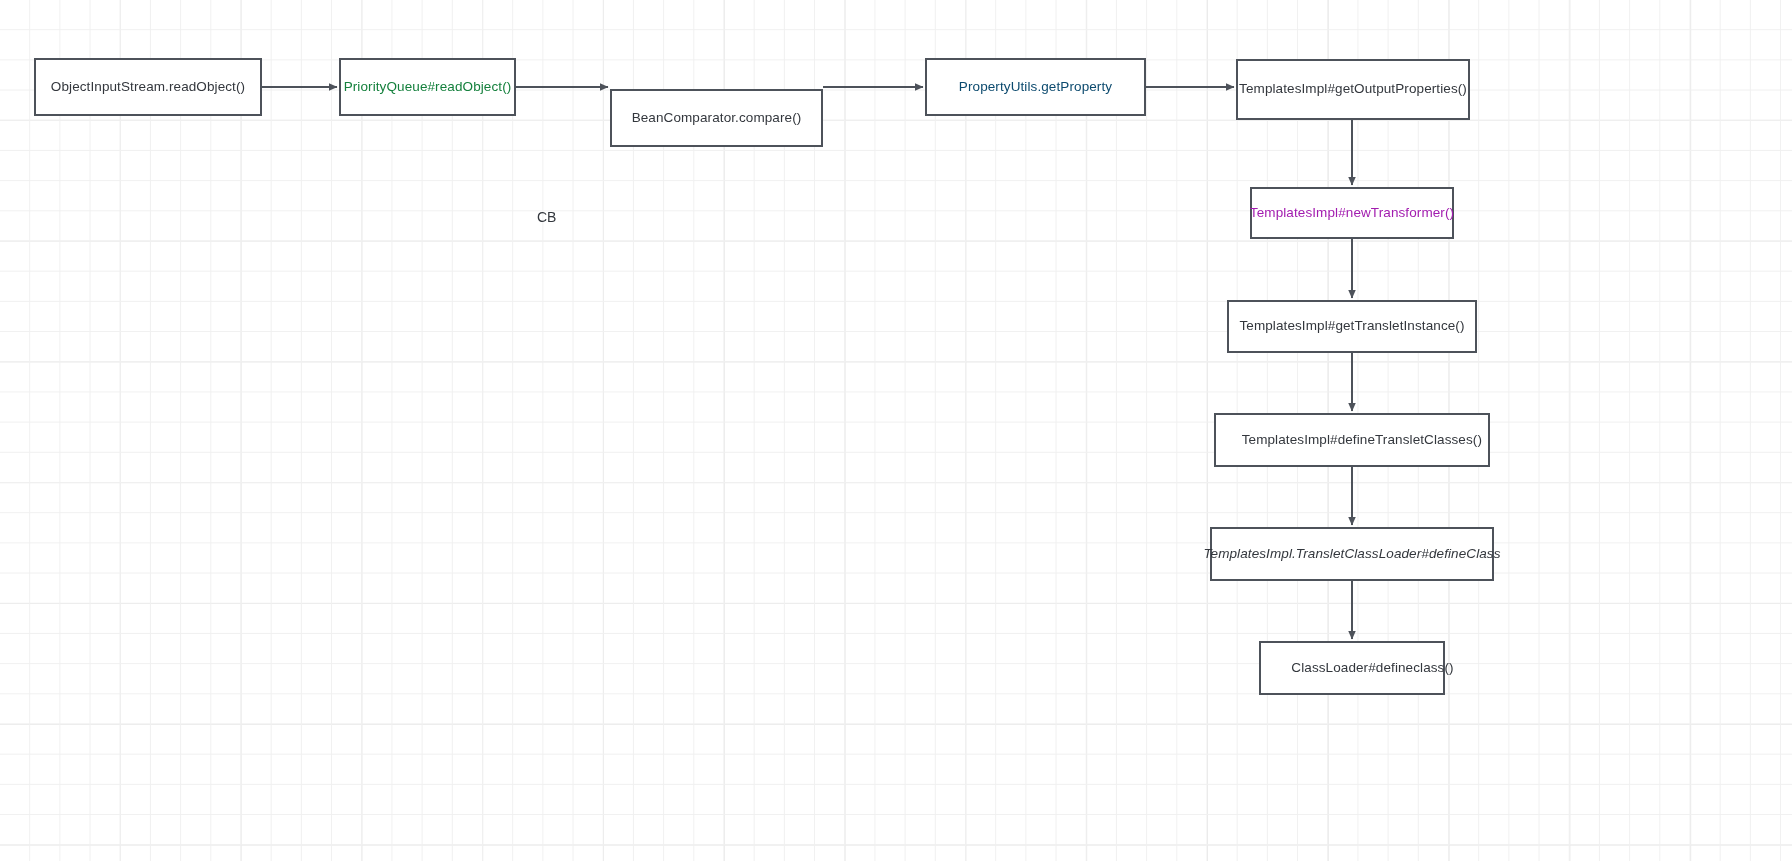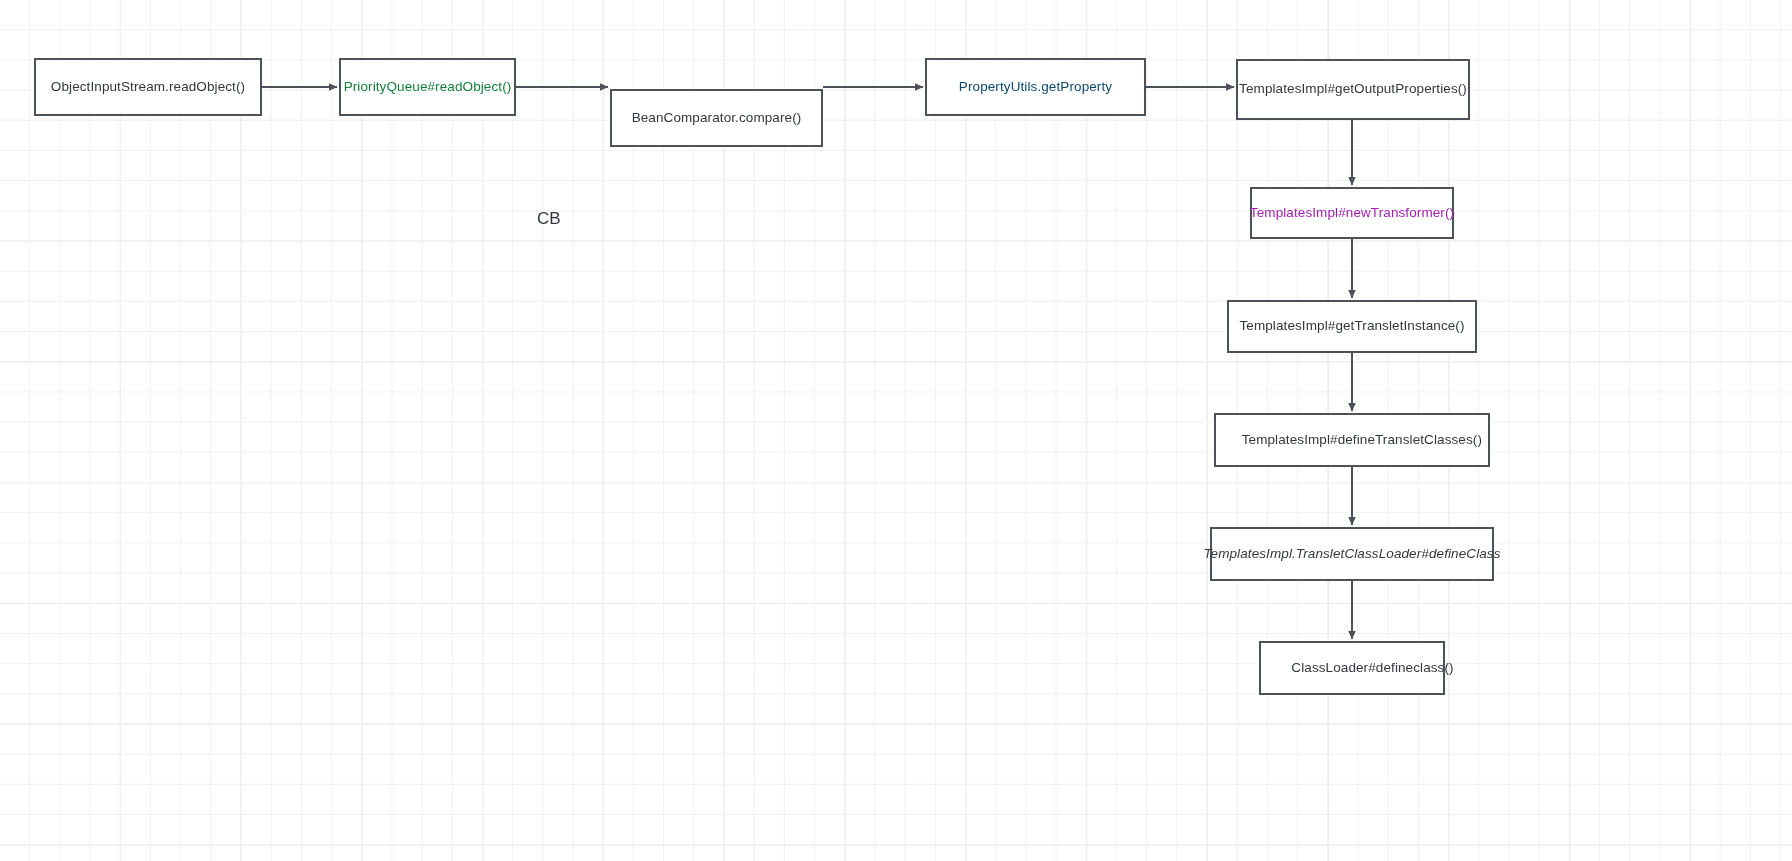--- a/index.html
+++ b/index.html
@@ -62,21 +62,21 @@
     line-height: 1.25;
     letter-spacing: 0.1px;
     white-space: nowrap;
     padding: 0 6px;
   }
 
   .free-text {
     position: absolute;
     z-index: 2;
     color: #33373d;
-    font-size: 17px;
+    font-size: 14px;
     font-family: "Liberation Sans", sans-serif;
     white-space: nowrap;
   }
 </style>
 </head>
 <body>
 
 <div id="canvas">
 
   <svg id="connectors" viewBox="0 0 1792 861" width="1792" height="861" xmlns="http://www.w3.org/2000/svg">

